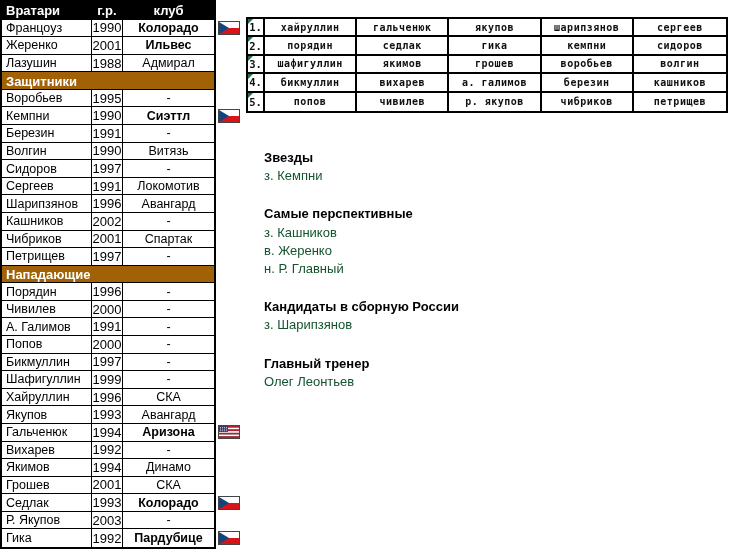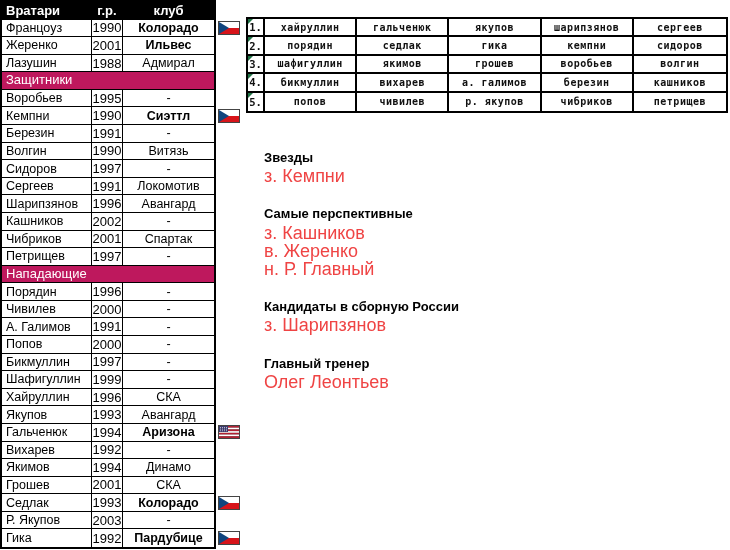--- a/index.html
+++ b/index.html
@@ -11,22 +11,22 @@
             display: grid; grid-template-rows: repeat(31, 1fr); border: 2px solid #000; background: #fff; }
   .r-row { display: grid; grid-template-columns: 90px 31px 1fr; border-bottom: 1.5px solid #000; min-height: 0; }
   .r-row:last-child { border-bottom: none; }
   .c { display: flex; align-items: center; font-size: 12.5px; color: #000; white-space: nowrap; overflow: hidden; min-height: 0; }
   .cname { padding-left: 4px; border-right: 1.5px solid #000; }
   .cyear { justify-content: center; border-right: 1.5px solid #000; font-size: 13px; }
   .cclub { justify-content: center; }
   .bold { font-weight: bold; }
   .r-head { background: #000; color: #fff; }
   .r-head .c { font-weight: bold; font-size: 13px; color: #fff; border-color: #000; }
-  .sec-row { display: flex; align-items: flex-start; background: #be185d; color: #fff;
-             font-weight: normal; font-size: 13px; padding-left: 4px; }
+  .sec-row { display: flex; align-items: flex-end; background: #a16207; color: #fff;
+             font-weight: bold; font-size: 13px; padding-left: 4px; }
 
   
   #flags { position: absolute; left: 218px; top: 0; width: 26px; height: 549px; }
   .flag { position: absolute; left: 0; width: 22px; height: 14px; display: block; }
 
   
   #lines { position: absolute; left: 246px; top: 17px; width: 482px; height: 96px;
            display: grid; grid-template-rows: repeat(5, 1fr); border: 2px solid #000; background: #fff; }
   .l-row { display: grid; grid-template-columns: 17px repeat(5, 1fr); border-bottom: 2px solid #000; min-height: 0; }
   .l-row:last-child { border-bottom: none; }
@@ -35,21 +35,21 @@
         font-size: 10px; letter-spacing: 0.5px; color: #111; white-space: nowrap; overflow: hidden; min-height: 0; }
   .lc:last-child { border-right: none; }
   .lnum { font-size: 10.5px; letter-spacing: 0; }
   .tri { position: absolute; top: 0; left: 0; width: 0; height: 0;
          border-top: 5px solid #217346; border-right: 5px solid transparent; }
 
   
   #notes { position: absolute; left: 264px; top: 129px; width: 445px; }
   .note-sec { margin-bottom: 18px; margin-top: 20px; }
   .note-title { font-weight: bold; font-size: 13px; line-height: 18.2px; color: #000; }
-  .note-line { font-size: 18px; line-height: 18.2px; color: #ef4444; }
+  .note-line { font-size: 13px; line-height: 18.2px; color: #14532d; }
 </style>
 </head>
 <body>
 
 <div id="app">
 
   <div id="roster">
     <div class="r-row r-head">
       <div class="c cname">Вратари</div>
       <div class="c cyear">г.р.</div>

